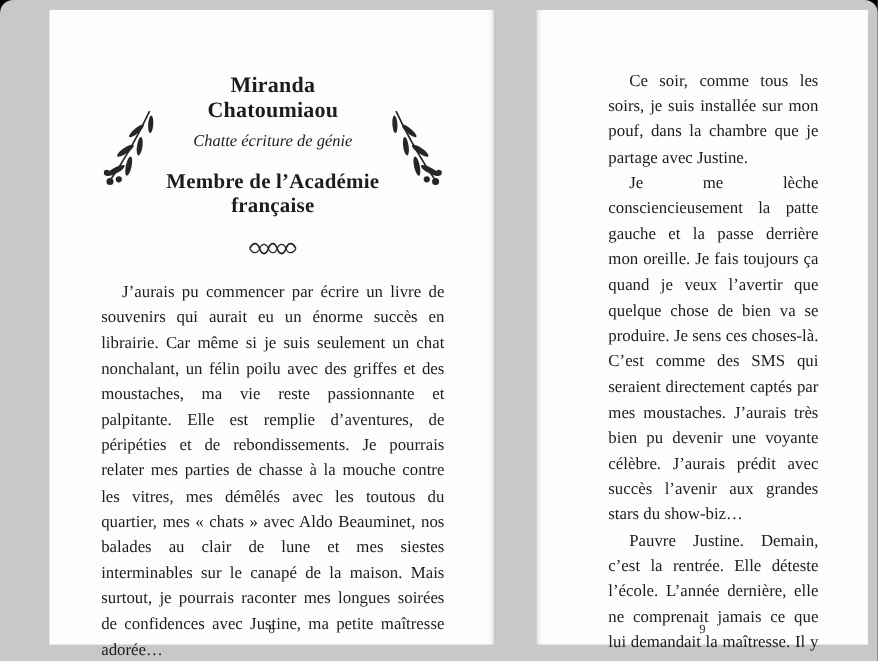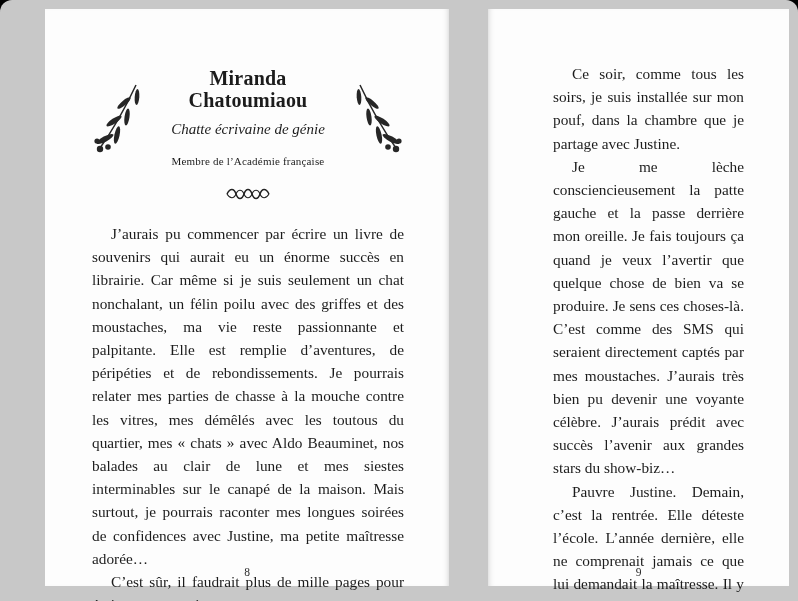--- a/index.html
+++ b/index.html
@@ -33,21 +33,21 @@
   .chapter-header {
     margin-top: 58px;
     display: flex; align-items: center; justify-content: center;
     gap: 4px;
   }
   .branch { flex: 0 0 auto; width: 52px; height: 76px; }
   .branch.flip { transform: scaleX(-1); }
   .header-text { text-align: center; width: 200px; }
   .title { font-size: 20px; font-weight: bold; letter-spacing: .2px; line-height: 1.1; }
   .subtitle { font-style: italic; font-size: 15px; margin-top: 10px; }
-  .affiliation { font-weight: normal; font-size: 11px; margin-top: 17px; letter-spacing: .2px; }
+  .affiliation { font-weight: bold; font-size: 19px; margin-top: 17px; letter-spacing: .2px; }
 
   .divider { text-align: center; margin-top: 20px; height: 14px; }
 
   .body {
     margin-top: 21px;
     font-size: 15.3px;
     line-height: 23.2px;
     text-align: justify;
     hyphens: auto; -webkit-hyphens: auto;
   }
@@ -78,21 +78,21 @@
           <ellipse cx="35" cy="38" rx="8.5" ry="2.5" transform="rotate(-82 35 38)" fill="#262626"></ellipse>
           <ellipse cx="32" cy="24" rx="8.5" ry="2.4" transform="rotate(-40 32 24)" fill="#262626"></ellipse>
           <ellipse cx="45" cy="18" rx="8" ry="2.3" transform="rotate(-86 45 18)" fill="#262626"></ellipse>
           <circle cx="8" cy="70" r="3.2" fill="#262626"></circle>
           <circle cx="16" cy="68" r="2.8" fill="#262626"></circle>
           <circle cx="5" cy="62" r="2.6" fill="#262626"></circle>
         </svg>
 
         <div class="header-text">
           <div class="title">Miranda Chatoumiaou</div>
-          <div class="subtitle">Chatte écrivaine de génie</div>
+          <div class="subtitle">Chatte écriture de génie</div>
           <div class="affiliation">Membre de l’Académie française</div>
         </div>
 
         <svg class="branch flip" viewBox="0 0 52 76">
           <path d="M6 72 C 16 58, 30 36, 44 6" stroke="#262626" stroke-width="1.5" fill="none"></path>
           <ellipse cx="13" cy="60" rx="9.5" ry="2.7" transform="rotate(-28 13 60)" fill="#262626"></ellipse>
           <ellipse cx="25" cy="56" rx="9" ry="2.6" transform="rotate(-78 25 56)" fill="#262626"></ellipse>
           <ellipse cx="22" cy="42" rx="9" ry="2.6" transform="rotate(-34 22 42)" fill="#262626"></ellipse>
           <ellipse cx="35" cy="38" rx="8.5" ry="2.5" transform="rotate(-82 35 38)" fill="#262626"></ellipse>
           <ellipse cx="32" cy="24" rx="8.5" ry="2.4" transform="rotate(-40 32 24)" fill="#262626"></ellipse>

